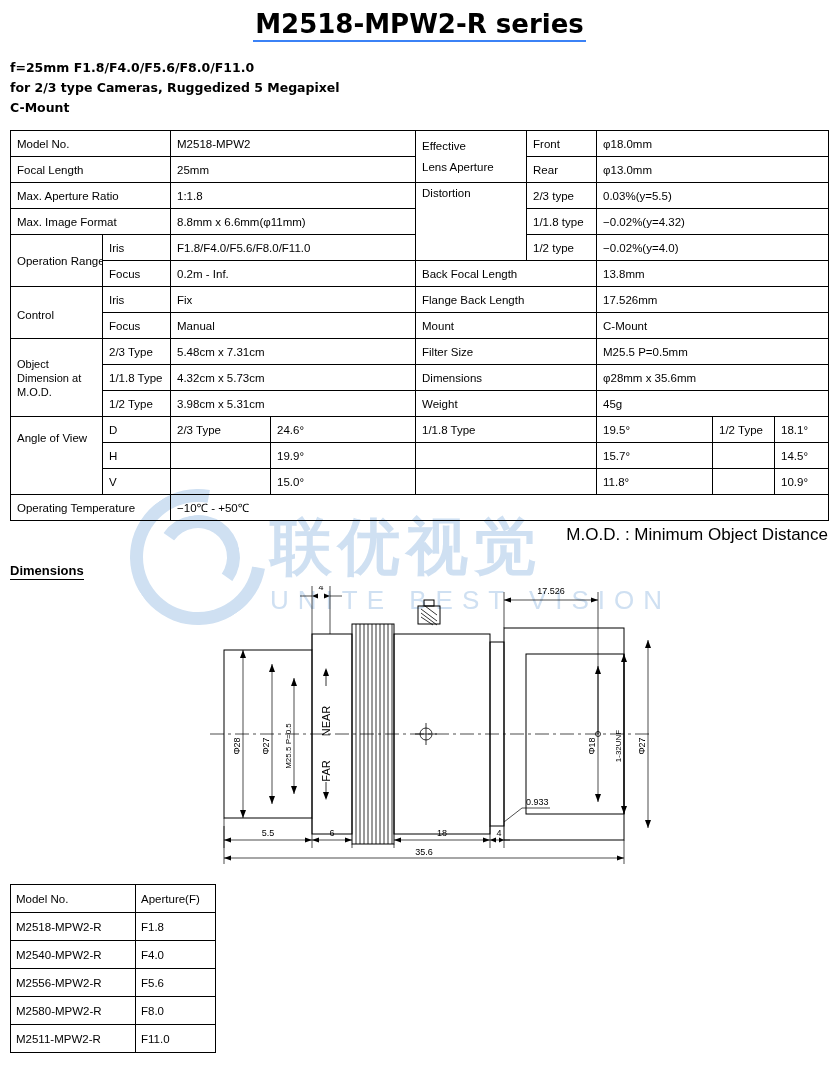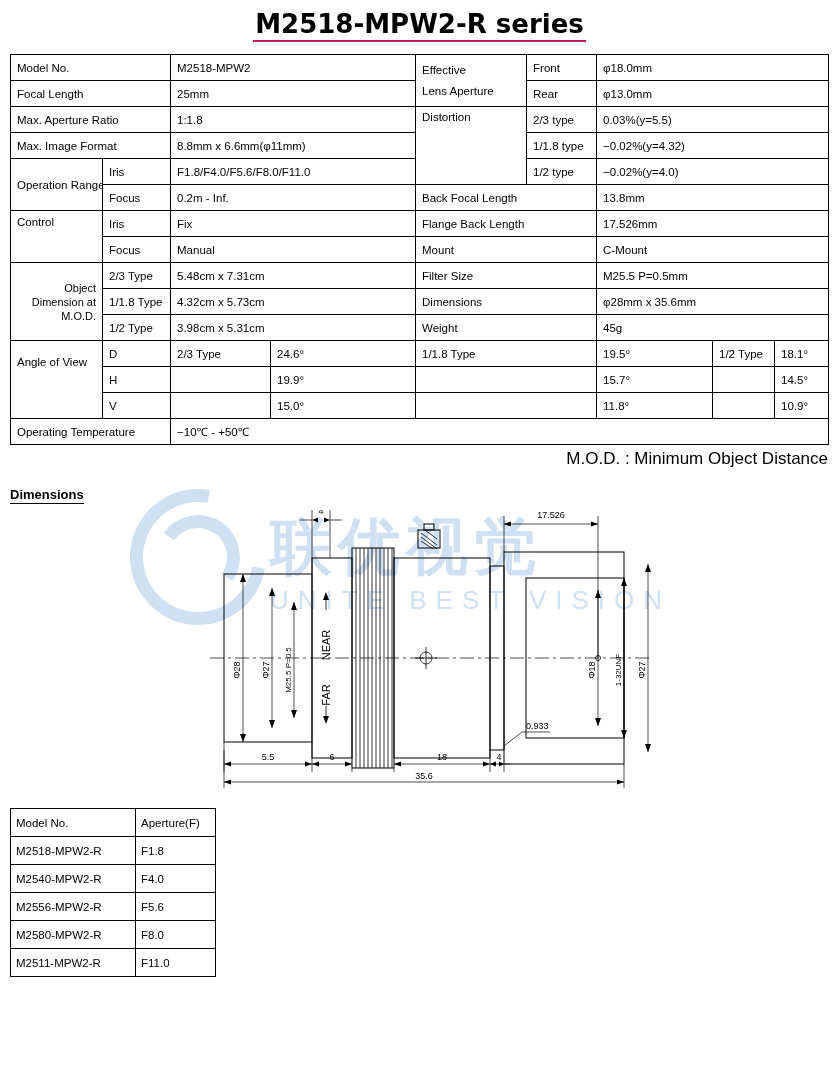--- a/index.html
+++ b/index.html
@@ -77,21 +77,21 @@
     white-space: nowrap;
   }
 
   .content { position: relative; z-index: 2; }
   .title-wrap {
     text-align: center;
     margin-top: 9px;
   }
   .title-inner {
     display: inline-block;
-    border-bottom: 2px solid #be185d;
+    border-bottom: 2px solid #3b82f6;
     padding: 0 2px 1px 2px;
     font-family: "DejaVu Sans", sans-serif;
     font-size: 26px;
     font-weight: bold;
     text-align: right;
   }
   .subhead {
     margin-left: 10px;
     margin-top: 16px;
     font-family: "DejaVu Sans", sans-serif;
@@ -156,40 +156,45 @@
   table.models td {
     border: 1px solid #000;
     font-size: 11.5px;
     padding: 5px 5px;
     height: 17px;
     white-space: nowrap;
   }
   .col-model { width: 125px; }
   .col-ap { width: 80px; }
 
-  .c { text-align: right; }
+  .c { text-align: left; }
 </style>
 </head>
 <body>
 
 <div class="page">
 
   <div class="watermark">
     <div class="wm-logo"></div>
     <div class="wm-logo2"></div>
     <div class="wm-cn">联优视觉</div>
     <div class="wm-en">UNITE BEST VISION</div>
   </div>
 
   <div class="content">
 
     <div class="title-wrap">
       <span class="title-inner">M2518-MPW2-R series</span>
     </div>
 
+    <div class="subhead">
+      <div>f=25mm  F1.8/F4.0/F5.6/F8.0/F11.0</div>
+      <div>for 2/3 type Cameras, Ruggedized 5 Megapixel</div>
+      <div>C-Mount</div>
+    </div>
 
     <table class="spec">
       <colgroup>
         <col style="width:92px">
         <col style="width:68px">
         <col style="width:100px">
         <col style="width:145px">
         <col style="width:58px">
         <col style="width:53px">
         <col style="width:70px">
@@ -244,21 +249,21 @@
         </tr>
 
         <tr>
           <td>Focus</td>
           <td colspan="2">0.2m - Inf.</td>
           <td colspan="3">Back Focal Length</td>
           <td colspan="4">13.8mm</td>
         </tr>
 
         <tr>
-          <td rowspan="2" style="vertical-align:top;padding-top:5px">
+          <td rowspan="2" style="vertical-align:top;padding-top:22px">
             <span>Control</span>
           </td>
           <td>Iris</td>
           <td colspan="2">Fix</td>
           <td colspan="3">Flange Back Length</td>
           <td colspan="4">17.526mm</td>
         </tr>
 
         <tr>
           <td>Focus</td>

